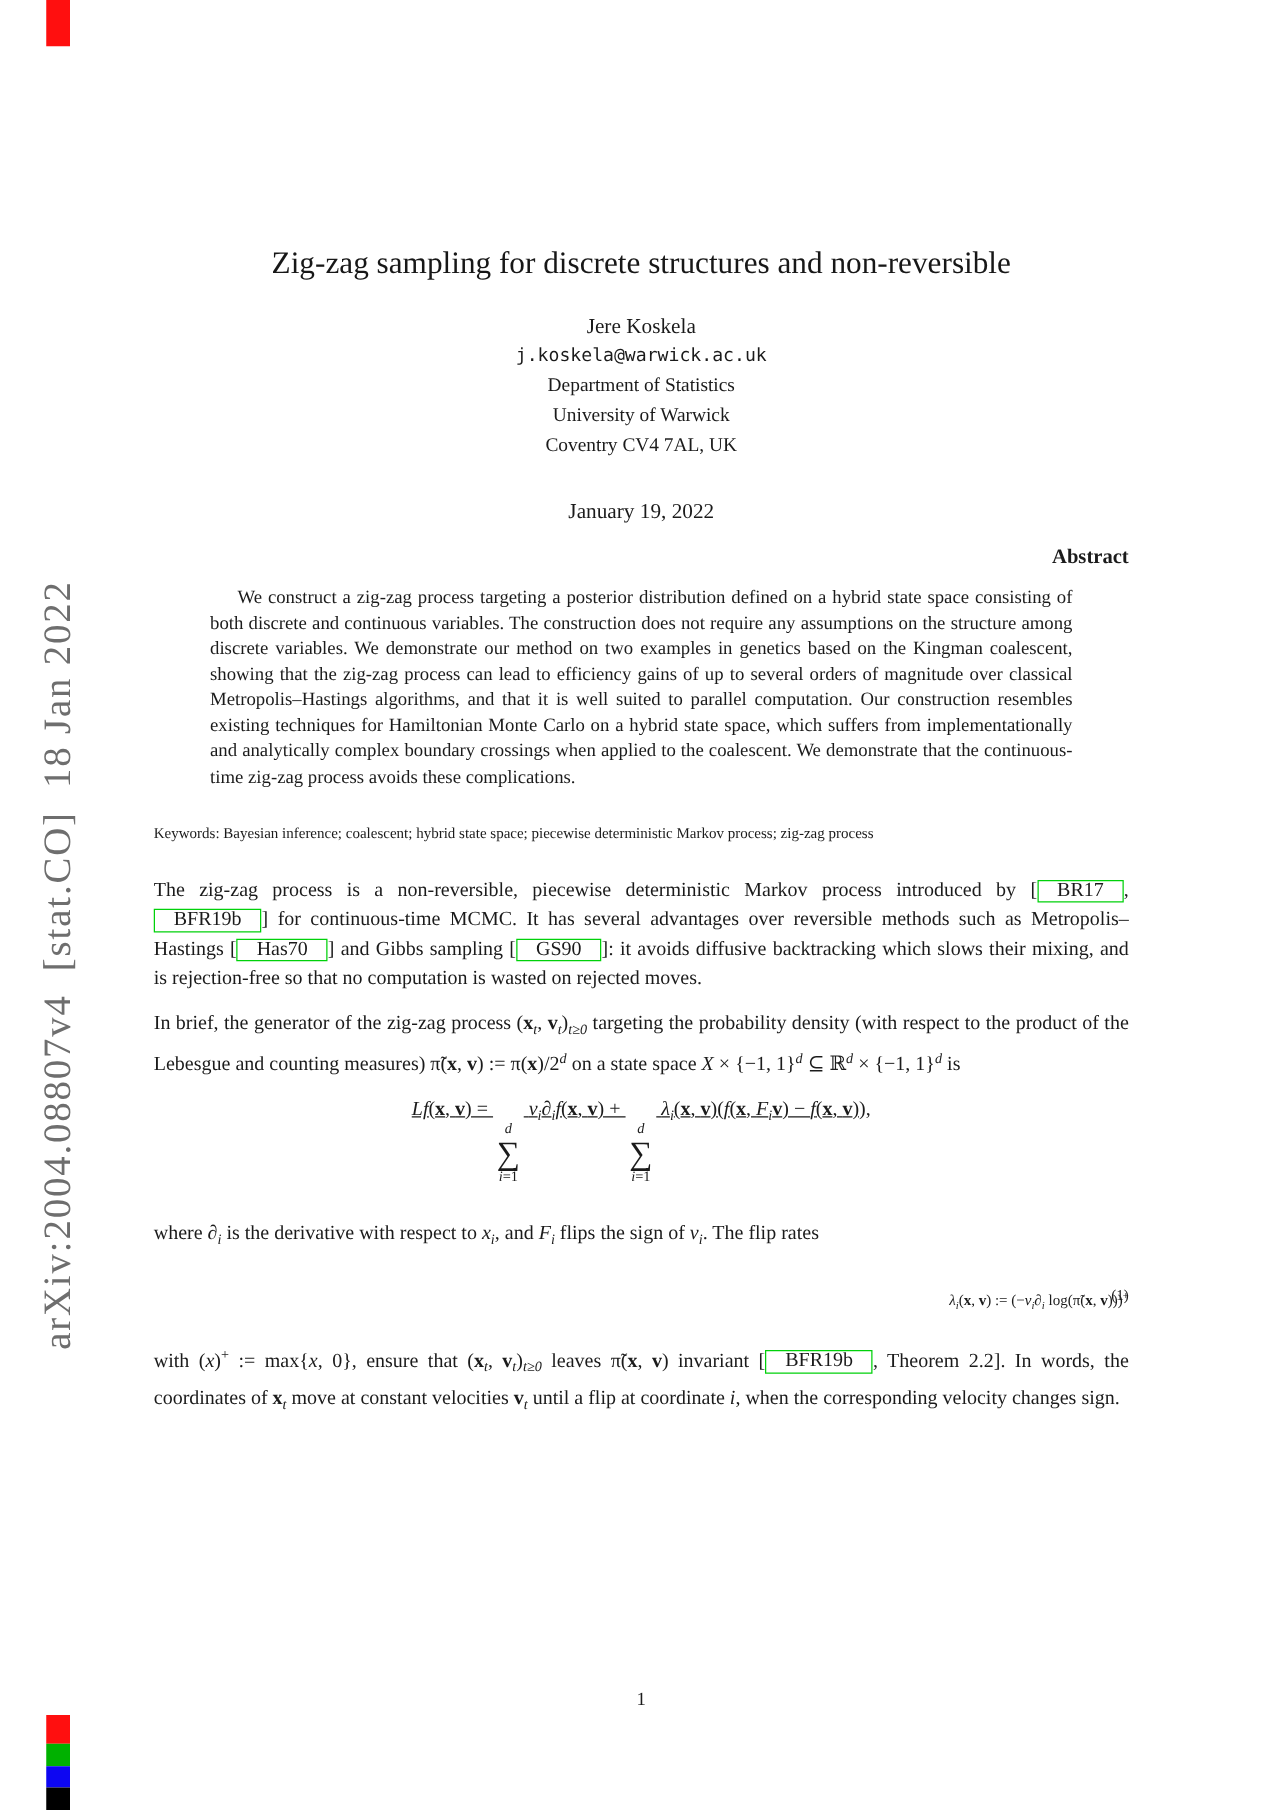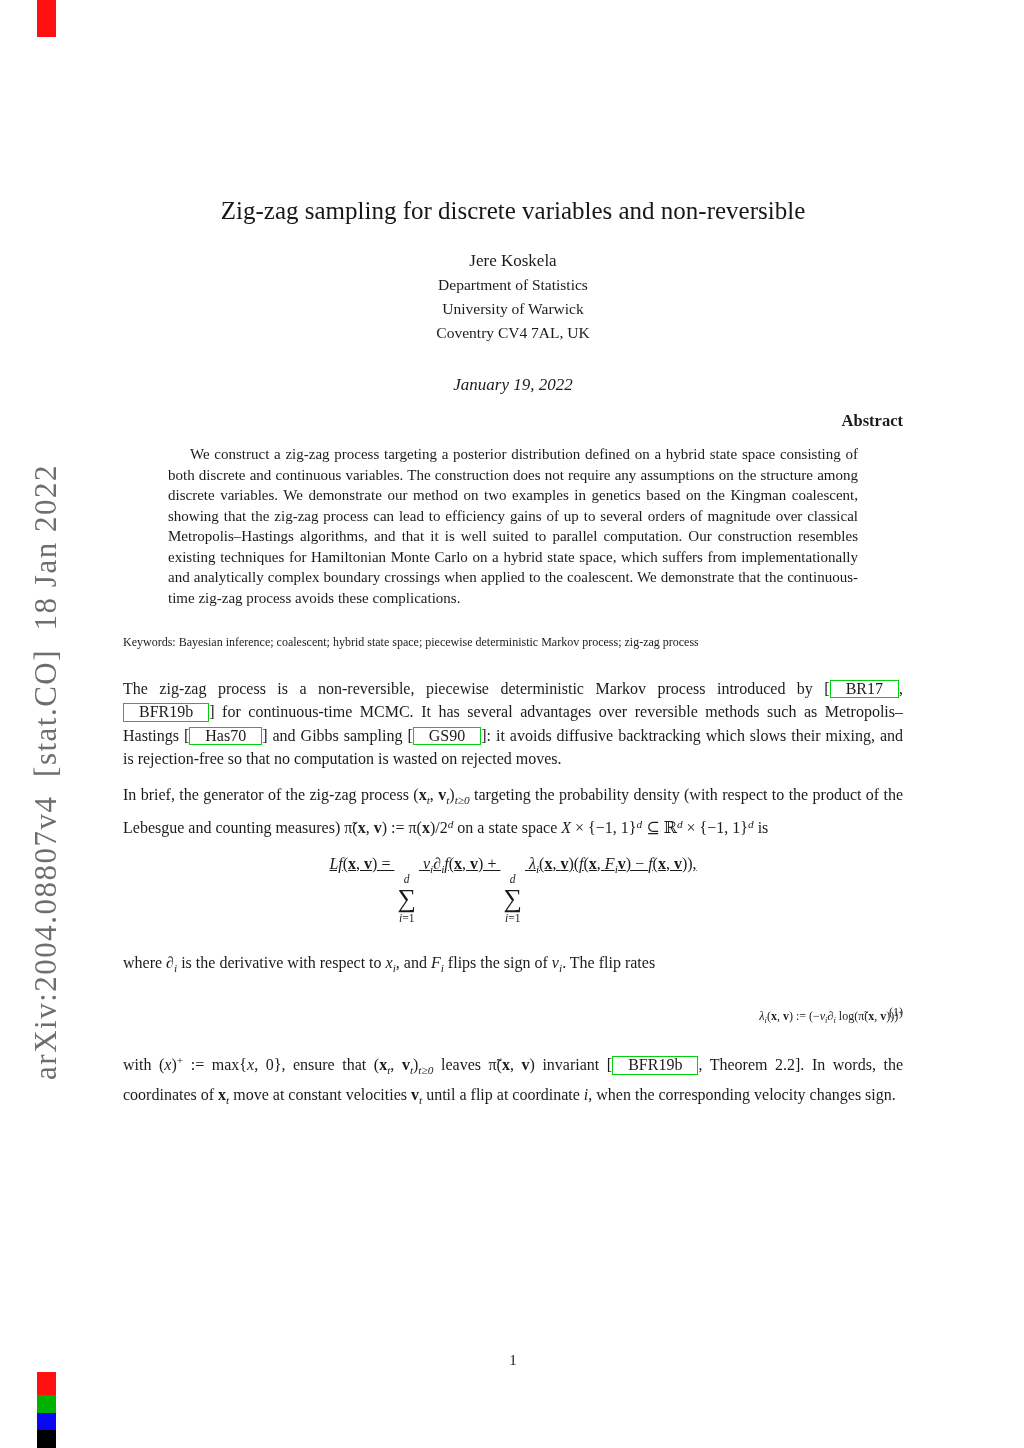--- a/index.html
+++ b/index.html
@@ -7,21 +7,21 @@
     width:1024px;height:1448px;position:relative;background:#ffffff;
     font-family:"Liberation Serif","DejaVu Serif",serif;color:#1b1b1b;
     overflow:hidden;
   }
   .main{position:absolute;left:123px;top:0;width:780px;}
   .title{margin-top:193px;text-align:center;font-size:25px;line-height:36px;color:#171717;}
   .authorblock{margin-top:19px;text-align:center;}
   .author-name{font-size:17px;line-height:25px;}
   .author-email{font-family:"DejaVu Sans Mono","Liberation Mono",monospace;font-size:14.5px;line-height:24px;}
   .author-line{font-size:15.5px;line-height:24px;}
-  .date{margin-top:28px;text-align:center;font-size:17px;line-height:24px;font-style:italic;}
+  .date{margin-top:28px;text-align:center;font-size:17px;line-height:24px;}
   .abstract-heading{margin-top:13px;text-align:right;font-size:16.5px;font-weight:bold;line-height:22px;}
   .abstract-body{
     margin:12px auto 0 auto;width:690px;font-size:15px;line-height:20.5px;
     text-align:justify;text-indent:22px;
   }
   .keywords{margin-top:23px;font-size:12px;line-height:23.5px;text-align:justify;}
   .sec-heading{margin-top:28px;font-size:21.5px;font-weight:bold;line-height:28px;color:#111;}
   .sec-heading .sec-no{margin-right:24px;}
   .para{margin-top:12px;font-size:16px;line-height:23.5px;text-align:justify;}
   .para.first{margin-top:22px;}
@@ -60,25 +60,26 @@
 <div class="edge-mark em-r" style="background-color: rgb(255, 15, 15);"></div>
 <div class="edge-mark em-g" style="background-color: rgb(0, 177, 0);"></div>
 <div class="edge-mark em-b" style="background-color: rgb(13, 6, 242);"></div>
 <div class="edge-mark em-k" style="background-color: rgb(0, 0, 0);"></div>
 
 <div class="arxiv-strip">arXiv:2004.08807v4&nbsp; [stat.CO]&nbsp; 18 Jan 2022</div>
 
 <div class="main">
 
   <div class="title">
-    <div>Zig-zag sampling for discrete variables and non-reversible</div>
+    <div>Zig-zag sampling for discrete structures and non-reversible</div>
   </div>
 
   <div class="authorblock">
     <div class="author-name">Jere Koskela</div>
+    <div class="author-email">j.koskela@warwick.ac.uk</div>
     <div class="author-line">Department of Statistics</div>
     <div class="author-line">University of Warwick</div>
     <div class="author-line">Coventry CV4 7AL, UK</div>
   </div>
 
   <div class="date">January 19, 2022</div>
 
   <div class="abstract-heading">Abstract</div>
   <div class="abstract-body">We construct a zig-zag process targeting a posterior distribution defined on a hybrid state space consisting of both discrete and continuous variables. The construction does not require any assumptions on the structure among discrete variables. We demonstrate our method on two examples in genetics based on the Kingman coalescent, showing that the zig-zag process can lead to efficiency gains of up to several orders of magnitude over classical Metropolis–Hastings algorithms, and that it is well suited to parallel computation. Our construction resembles existing techniques for Hamiltonian Monte Carlo on a hybrid state space, which suffers from implementationally and analytically complex boundary crossings when applied to the coalescent. We demonstrate that the continuous-time zig-zag process avoids these complications.</div>
 

